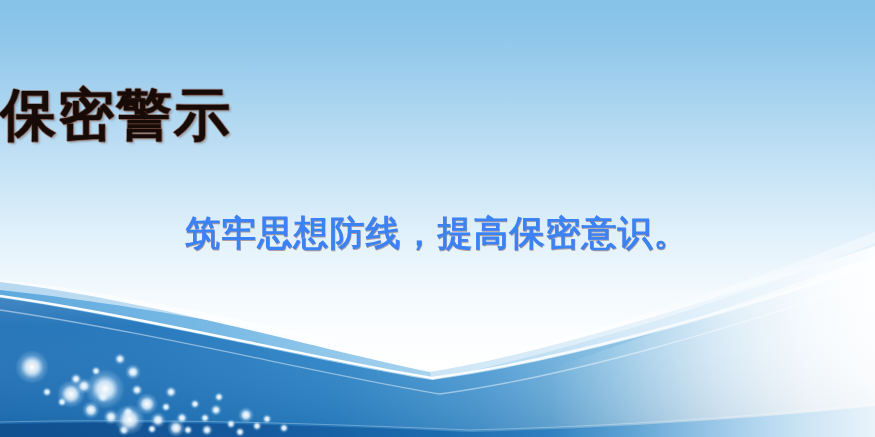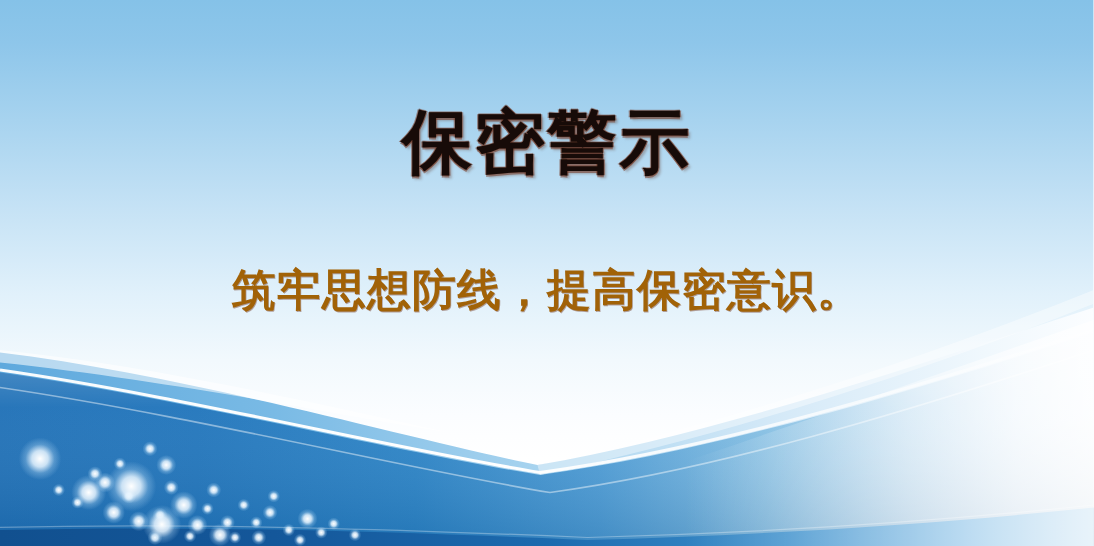--- a/index.html
+++ b/index.html
@@ -45,21 +45,20 @@
     width: 875px;
     height: 437px;
     z-index: 5;
   }
 
   .title {
     position: absolute;
     left: 0;
     top: 84px;
     width: 875px;
-    text-align: center;
     font-family: "DejaVu Sans", "Liberation Sans", sans-serif;
     font-size: 56px;
     font-weight: bold;
     line-height: 62px;
     letter-spacing: 2px;
     color: #170b08;
     text-shadow:
        1px 0 0 rgba(120, 60, 40, .55),
       -1px 0 0 rgba(120, 60, 40, .55),
        0 1px 0 rgba(120, 60, 40, .55),
@@ -72,21 +71,21 @@
     position: absolute;
     left: 0;
     top: 211px;
     width: 875px;
     text-align: center;
     font-family: "DejaVu Sans", "Liberation Sans", sans-serif;
     font-size: 35px;
     font-weight: bold;
     line-height: 45px;
     letter-spacing: 1px;
-    color: #a16207;
+    color: #3b82f6;
     text-shadow: 0.6px 0.6px 0 rgba(110, 55, 35, .45);
     white-space: nowrap;
   }
 
   
   .waves {
     position: absolute;
     left: 0;
     top: 0;
     width: 875px;

